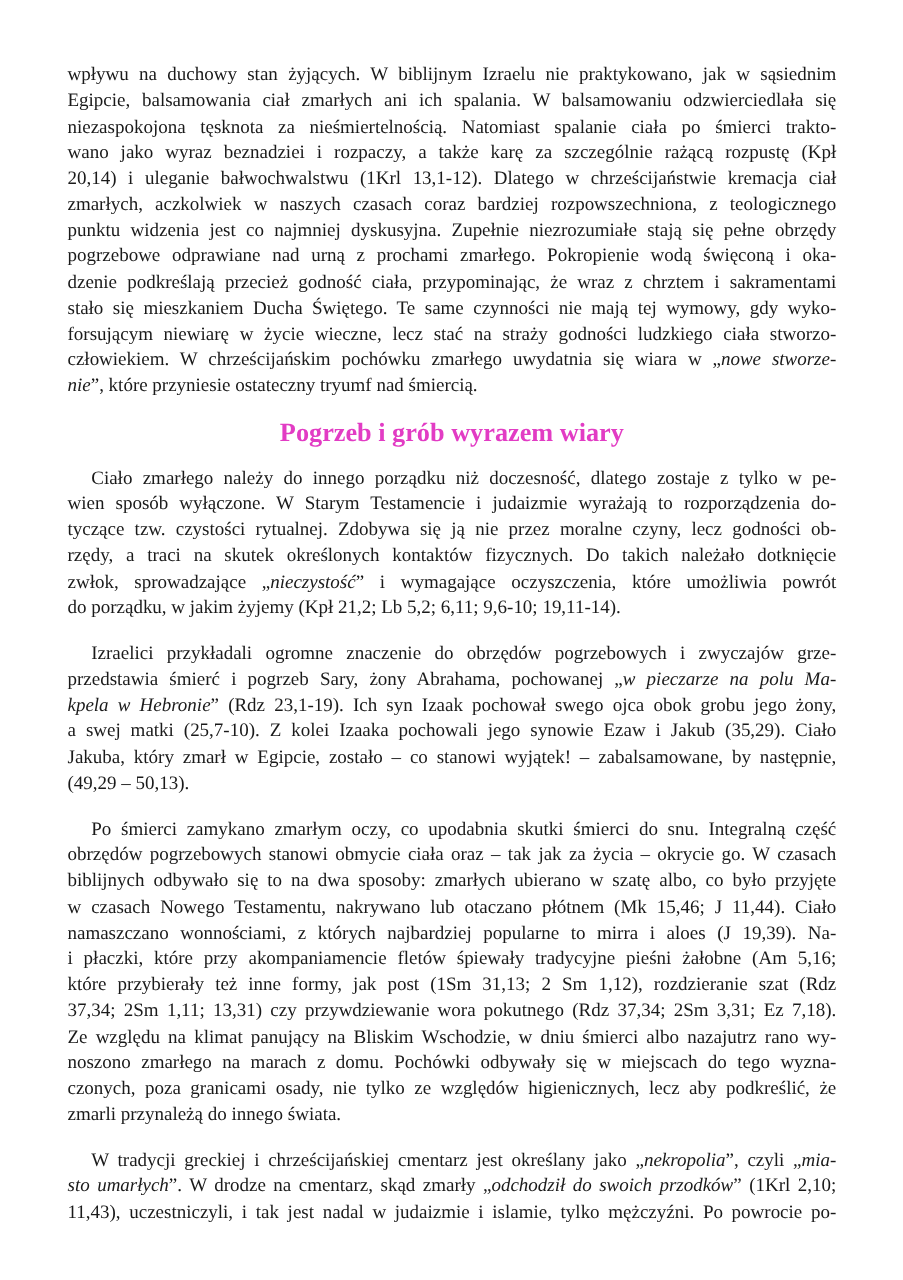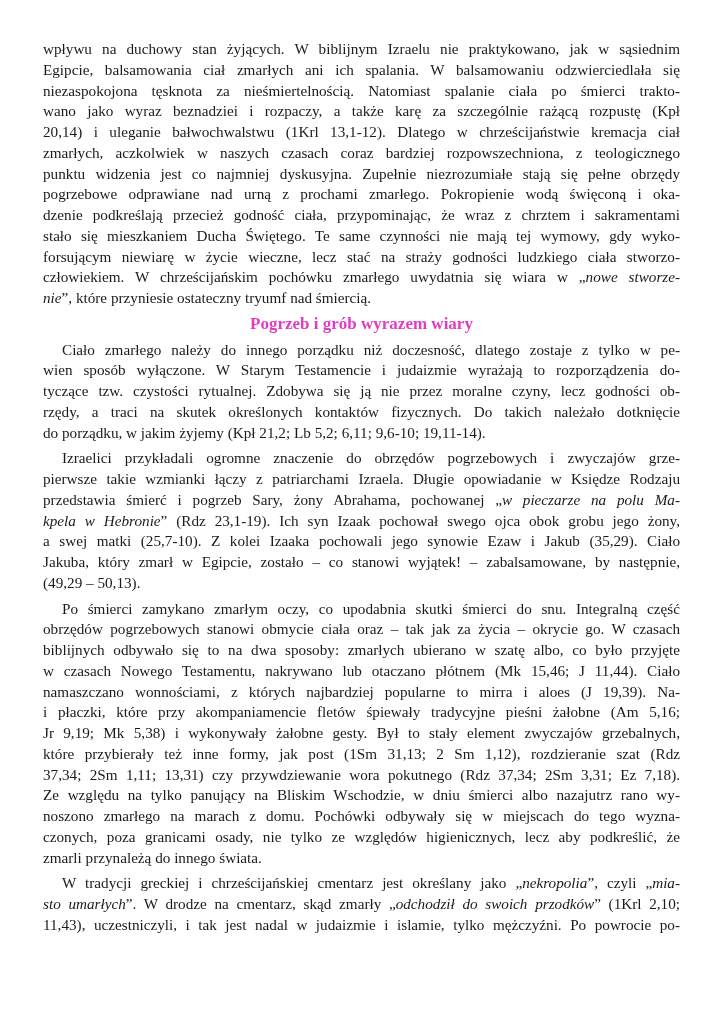--- a/index.html
+++ b/index.html
@@ -9,26 +9,26 @@
     left: 38px;
     top: 34px;
     width: 647px;
     font-family: "Liberation Serif", serif;
     font-size: 15.2px;
     line-height: 20.75px;
     color: #1a1a1a;
     text-align: justify;
     hyphens: manual;
   }
-  .page p { margin: 5px; }
+  .page p { margin: 16px; }
   .heading {
     text-align: center;
     color: #e23cc4;
     font-weight: bold;
-    font-size: 17px;
+    font-size: 21px;
     margin: 0;
   }
   .line { display: block; text-align: justify; text-align-last: justify; white-space: nowrap; }
   .line.last { text-align-last: left; }
   .line.ind { padding-left: 19px; }
   em { }
 </style>
 </head>
 <body>
 
@@ -50,44 +50,43 @@
     <span class="line last"><em>nie</em><span>”, które przyniesie ostateczny tryumf nad śmiercią.</span></span>
   </p>
 
   <h2 class="heading">Pogrzeb i grób wyrazem wiary</h2>
 
   <p>
     <span class="line ind">Ciało zmarłego należy do innego porządku niż doczesność, dlatego zostaje z tylko w pe-</span>
     <span class="line">wien sposób wyłączone. W Starym Testamencie i judaizmie wyrażają to rozporządzenia do-</span>
     <span class="line">tyczące tzw. czystości rytualnej. Zdobywa się ją nie przez moralne czyny, lecz godności ob-</span>
     <span class="line">rzędy, a traci na skutek określonych kontaktów fizycznych. Do takich należało dotknięcie</span>
+    <span class="line"><span>zwłok, sprowadzające „</span><em>nieczystość</em><span>” i wymagające oczyszczenia, które umożliwia powrót</span></span>
     <span class="line last">do porządku, w jakim żyjemy (Kpł 21,2; Lb 5,2; 6,11; 9,6-10; 19,11-14).</span>
   </p>
 
   <p>
     <span class="line ind">Izraelici przykładali ogromne znaczenie do obrzędów pogrzebowych i zwyczajów grze-</span>
-    <span class="line">pierwsze takie wzmianki łączy z patriarchami Izraela. Długie opowiadanie w Księdze Rodzaju</span>
     <span class="line"><span>przedstawia śmierć i pogrzeb Sary, żony Abrahama, pochowanej „</span><em>w pieczarze na polu Ma-</em></span>
     <span class="line"><em>kpela w Hebronie</em><span>” (Rdz 23,1-19). Ich syn Izaak pochował swego ojca obok grobu jego żony,</span></span>
     <span class="line">a swej matki (25,7-10). Z kolei Izaaka pochowali jego synowie Ezaw i Jakub (35,29). Ciało</span>
     <span class="line">Jakuba, który zmarł w Egipcie, zostało – co stanowi wyjątek! – zabalsamowane, by następnie,</span>
     <span class="line last">(49,29 – 50,13).</span>
   </p>
 
   <p>
     <span class="line ind">Po śmierci zamykano zmarłym oczy, co upodabnia skutki śmierci do snu. Integralną część</span>
     <span class="line">obrzędów pogrzebowych stanowi obmycie ciała oraz – tak jak za życia – okrycie go. W czasach</span>
     <span class="line">biblijnych odbywało się to na dwa sposoby: zmarłych ubierano w szatę albo, co było przyjęte</span>
     <span class="line">w czasach Nowego Testamentu, nakrywano lub otaczano płótnem (Mk 15,46; J 11,44). Ciało</span>
     <span class="line">namaszczano wonnościami, z których najbardziej popularne to mirra i aloes (J 19,39). Na-</span>
     <span class="line">i płaczki, które przy akompaniamencie fletów śpiewały tradycyjne pieśni żałobne (Am 5,16;</span>
-    <span class="line">Jr 9,19; Mk 5,38) i wykonywały żałobne gesty. Był to stały element zwyczajów grzebalnych,</span>
     <span class="line">które przybierały też inne formy, jak post (1Sm 31,13; 2 Sm 1,12), rozdzieranie szat (Rdz</span>
     <span class="line">37,34; 2Sm 1,11; 13,31) czy przywdziewanie wora pokutnego (Rdz 37,34; 2Sm 3,31; Ez 7,18).</span>
-    <span class="line">Ze względu na tylko panujący na Bliskim Wschodzie, w dniu śmierci albo nazajutrz rano wy-</span>
+    <span class="line">Ze względu na klimat panujący na Bliskim Wschodzie, w dniu śmierci albo nazajutrz rano wy-</span>
     <span class="line">noszono zmarłego na marach z domu. Pochówki odbywały się w miejscach do tego wyzna-</span>
     <span class="line">czonych, poza granicami osady, nie tylko ze względów higienicznych, lecz aby podkreślić, że</span>
     <span class="line last">zmarli przynależą do innego świata.</span>
   </p>
 
   <p>
     <span class="line ind"><span>W tradycji greckiej i chrześcijańskiej cmentarz jest określany jako „</span><em>nekropolia</em><span>”, czyli „</span><em>mia-</em></span>
     <span class="line"><em>sto umarłych</em><span>”. W drodze na cmentarz, skąd zmarły „</span><em>odchodził do swoich przodków</em><span>” (1Krl 2,10;</span></span>
     <span class="line">11,43), uczestniczyli, i tak jest nadal w judaizmie i islamie, tylko mężczyźni. Po powrocie po-</span>
 

